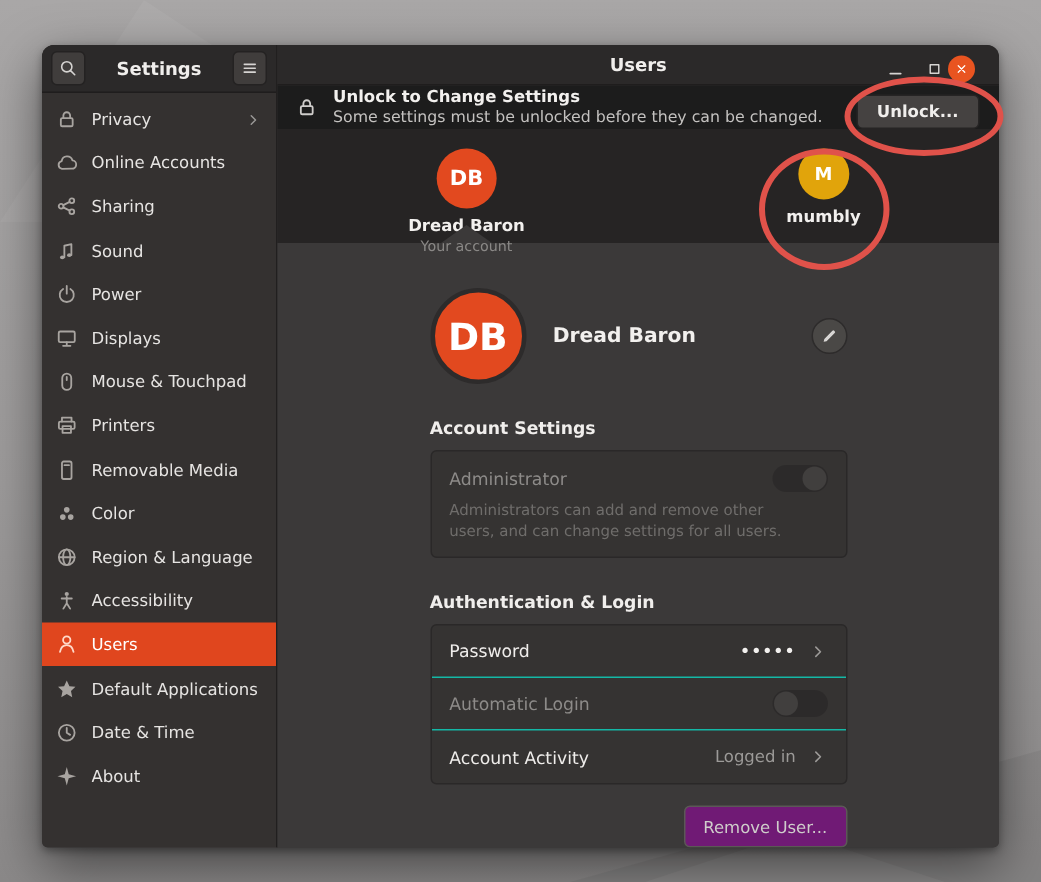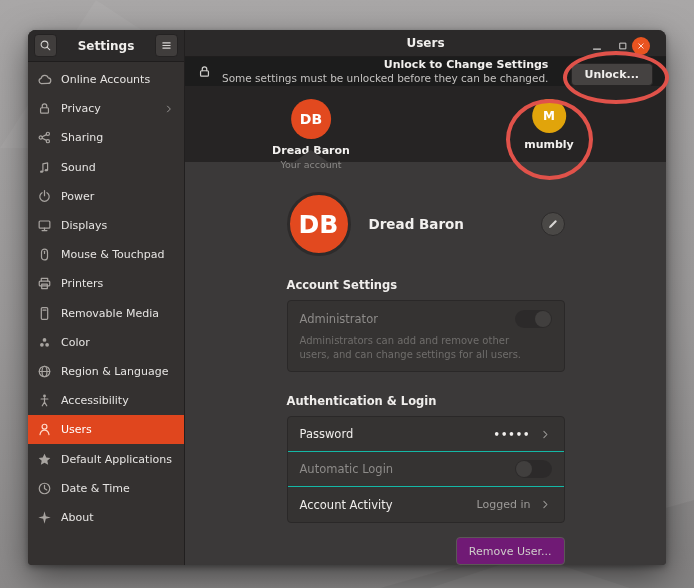--- a/index.html
+++ b/index.html
@@ -39,21 +39,21 @@
   .titlebar { height:32px; background:#2b2929; border-bottom:1px solid #1f1d1d; position:relative; display:flex; align-items:center; justify-content:center; }
   .titlebar .title { font-size:12px; font-weight:bold; color:#f0eeec; }
   .winbtn { position:absolute; top:0; height:32px; display:flex; align-items:center; justify-content:center; color:#d6d4d2; }
   .winbtn.min { left:404px; width:16px; }
   .winbtn.max { left:430px; width:16px; }
   .winbtn.close { left:447px; width:18px; }
   .close-circle { width:18px; height:18px; border-radius:50%; background:#e95420; display:flex; align-items:center; justify-content:center; color:#fff; }
 
   .unlock-bar { height:35px; background:#1c1c1c; display:flex; align-items:center; padding:0 12px; position:relative; }
   .unlock-bar .icn { color:#cfcdcb; width:15px; height:15px; margin-right:10px; flex:none; }
-  .unlock-texts { line-height:1.25;text-align:right; }
+  .unlock-texts { line-height:1.25; }
   .unlock-title { font-size:11px; font-weight:bold; color:#f2f0ee; }
   .unlock-sub { font-size:10.5px; color:#c4c2c0; }
   .unlock-btn { position:absolute; right:13px; top:6px; height:23px; padding:0 13px; background:#454241; border:1px solid #262424; border-radius:4px; color:#f0eeec; font-size:11px; display:flex; align-items:center;font-weight:bold; }
 
   .carousel { height:90px; background:#262424; position:relative; }
   .caro-user { position:absolute; top:13px; text-align:center; transform:translateX(-50%); }
   .caro-user .avatar { border-radius:50%; color:#fff; font-weight:bold; display:flex; align-items:center; justify-content:center; margin:0 auto; }
   .caro-user .uname { font-size:11px; font-weight:bold; color:#f2f0ee; margin-top:5px; }
   .caro-user .usub { font-size:9.5px; color:#8a8886; margin-top:2px; }
   .caro-notch { position:absolute; bottom:0; width:0; height:0; border-left:17px solid transparent; border-right:17px solid transparent; border-bottom:12px solid #3b3939; transform:translateX(-50%); }
@@ -121,38 +121,38 @@
             <svg viewBox="0 0 16 16" width="13" height="13" fill="none" stroke="currentColor" stroke-width="1.3" stroke-linecap="round" stroke-linejoin="round">
               <path d="M3.5 4.8h9M3.5 8h9M3.5 11.2h9"></path>
             </svg>
           </span>
         </div>
     </div>
     <div class="side-list" id="side-list">
         <div class="side-item">
           <span class="icn">
             <svg viewBox="0 0 16 16" width="15" height="15" fill="none" stroke="currentColor" stroke-width="1.3" stroke-linecap="round" stroke-linejoin="round">
-              <path d="M4.6 12.3a2.8 2.8 0 0 1-.2-5.5 3.9 3.9 0 0 1 7.6-.5 2.6 2.6 0 0 1-.5 5.9z"></path>
-            </svg>
-          </span>
-          <span class="lbl">Online Accounts</span>
-        </div>
-        <div class="side-item">
-          <span class="icn">
-            <svg viewBox="0 0 16 16" width="15" height="15" fill="none" stroke="currentColor" stroke-width="1.3" stroke-linecap="round" stroke-linejoin="round">
               <rect x="3.8" y="7.2" width="8.4" height="5.8" rx="1"></rect>
               <path d="M5.6 7.2V5.4a2.4 2.4 0 0 1 4.8 0v1.8"></path>
             </svg>
           </span>
           <span class="lbl">Privacy</span>
           <span class="chev">
             <svg viewBox="0 0 16 16" width="12" height="12" fill="none" stroke="currentColor" stroke-width="1.3" stroke-linecap="round" stroke-linejoin="round">
               <path d="M6 4.2 9.8 8 6 11.8"></path>
             </svg>
           </span>
+        </div>
+        <div class="side-item">
+          <span class="icn">
+            <svg viewBox="0 0 16 16" width="15" height="15" fill="none" stroke="currentColor" stroke-width="1.3" stroke-linecap="round" stroke-linejoin="round">
+              <path d="M4.6 12.3a2.8 2.8 0 0 1-.2-5.5 3.9 3.9 0 0 1 7.6-.5 2.6 2.6 0 0 1-.5 5.9z"></path>
+            </svg>
+          </span>
+          <span class="lbl">Online Accounts</span>
         </div>
         <div class="side-item">
           <span class="icn">
             <svg viewBox="0 0 16 16" width="15" height="15" fill="none" stroke="currentColor" stroke-width="1.3" stroke-linecap="round" stroke-linejoin="round">
               <circle cx="4" cy="8" r="1.7"></circle>
               <circle cx="11.6" cy="4.1" r="1.7"></circle>
               <circle cx="11.6" cy="11.9" r="1.7"></circle>
               <path d="M5.5 7.2l4.6-2.3M5.5 8.8l4.6 2.3"></path>
             </svg>
           </span>

